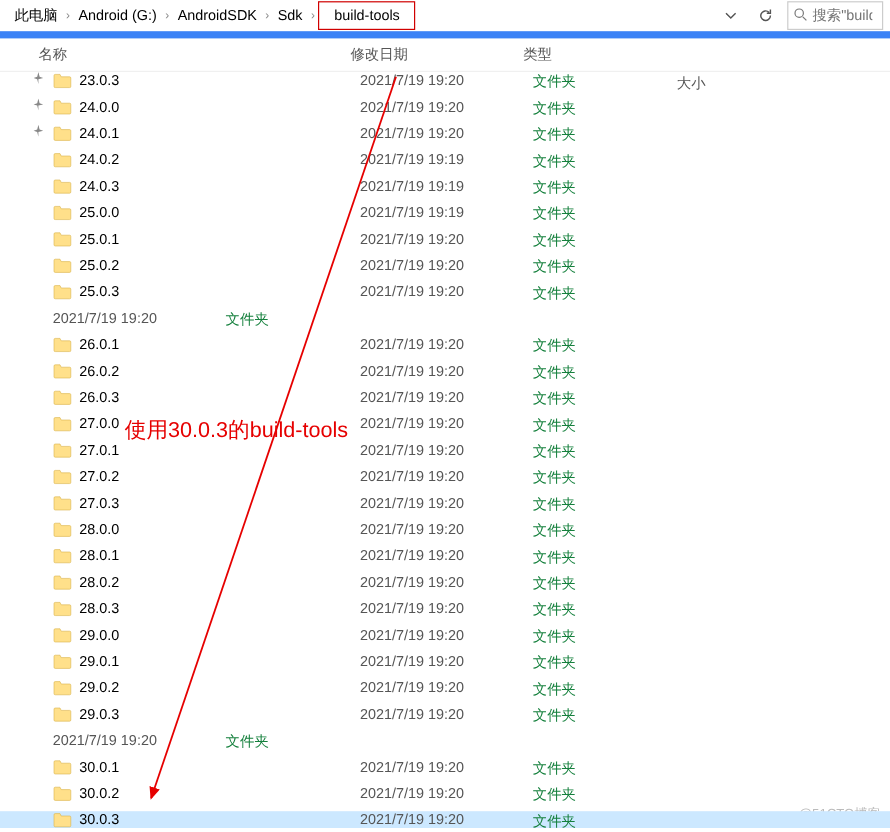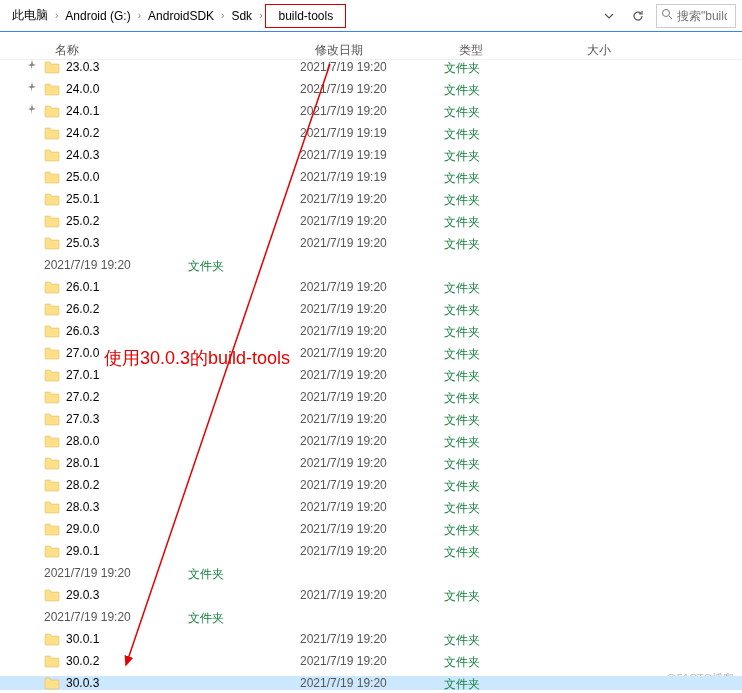--- a/index.html
+++ b/index.html
@@ -1,27 +1,27 @@
 <!DOCTYPE html>
 <html><head>
   <meta charset="utf-8">
   <style>
     * { margin: 0; padding: 0; box-sizing: border-box; font-family: "Microsoft YaHei", "Segoe UI", sans-serif; font-size: 12px; }
     body { background: #fff; overflow: hidden; width: 742px; height: 693px; }
-    .toolbar { display: flex; align-items: center; height: 32px; border-bottom: 1px solid #3b82f6; padding: 0 6px; }
+    .toolbar { display: flex; align-items: center; height: 32px; border-bottom: 6px solid #3b82f6; padding: 0 6px; }
     .breadcrumb { display: flex; align-items: center; flex: 1; height: 24px; margin-right: 8px; }
     .crumb { display: flex; align-items: center; padding: 0 6px; height: 24px; color: #000; white-space: nowrap; }
     .crumb-sep { color: #888; padding: 0 1px; font-size: 10px; }
     .crumb-highlight { border: 1px solid #d00000; padding: 2px 12px; margin-left: 2px; }
     .dropdown-btn { width: 22px; height: 22px; display: flex; align-items: center; justify-content: center; color: #555; cursor: pointer; }
     .refresh-btn { width: 28px; height: 24px; display: flex; align-items: center; justify-content: center; border: 1px solid transparent; margin: 0 4px; cursor: pointer; }
     .search-box { display: flex; align-items: center; width: 80px; height: 24px; border: 1px solid #ccc; padding: 0 4px; }
     .search-box .search-icon { margin-right: 4px; color: #555; }
     .search-box input { border: none; outline: none; width: 50px; color: #888; font-family: inherit; }
-    .header-row { display: flex; align-items: flex-end; height: 28px; padding-left: 55px; color: #555; border-bottom: 1px solid #f0f0f0; }
+    .header-row { display: flex; align-items: center; height: 28px; padding-left: 32px; color: #555; border-bottom: 1px solid #f0f0f0; }
     .col-name { width: 260px; }
     .col-date { width: 144px; }
     .col-type { width: 128px; }
     .col-size { width: 80px; margin-top: 48px; }
     .list { overflow-y: auto; height: 630px; position: relative; }
     .row { display: flex; align-items: flex-start; height: 22px; padding-left: 20px; position: relative; }
     .row.selected { background: #cce8ff; }
     .pin-col { width: 24px; display: flex; align-items: center; justify-content: center; color: #888; font-size: 10px; }
     .folder-icon { width: 16px; height: 14px; margin-right: 6px; display: inline-block; }
     .folder-icon svg { display: block; }
@@ -406,20 +406,28 @@
           </svg>
         </span>
         <span>29.0.1</span>
       </span>
       <span class="cell-date">2021/7/19 19:20</span>
       <span class="cell-type">文件夹</span>
       <span class="cell-size"></span>
     </div>
     <div class="row">
       <span class="pin-col"></span>
+      <span class="cell-name">
+        <span class="folder-icon">
+          <svg width="16" height="14" viewBox="0 0 16 14">
+            <path d="M1 3 L1 12 Q1 13 2 13 L14 13 Q15 13 15 12 L15 5 Q15 4 14 4 L7 4 L6 2 L2 2 Q1 2 1 3 Z" fill="#ffe08a" stroke="#d8b24a" stroke-width="0.5"></path>
+          </svg>
+        </span>
+        <span>29.0.2</span>
+      </span>
       <span class="cell-date">2021/7/19 19:20</span>
       <span class="cell-type">文件夹</span>
       <span class="cell-size"></span>
     </div>
     <div class="row">
       <span class="pin-col"></span>
       <span class="cell-name">
         <span class="folder-icon">
           <svg width="16" height="14" viewBox="0 0 16 14">
             <path d="M1 3 L1 12 Q1 13 2 13 L14 13 Q15 13 15 12 L15 5 Q15 4 14 4 L7 4 L6 2 L2 2 Q1 2 1 3 Z" fill="#ffe08a" stroke="#d8b24a" stroke-width="0.5"></path>

